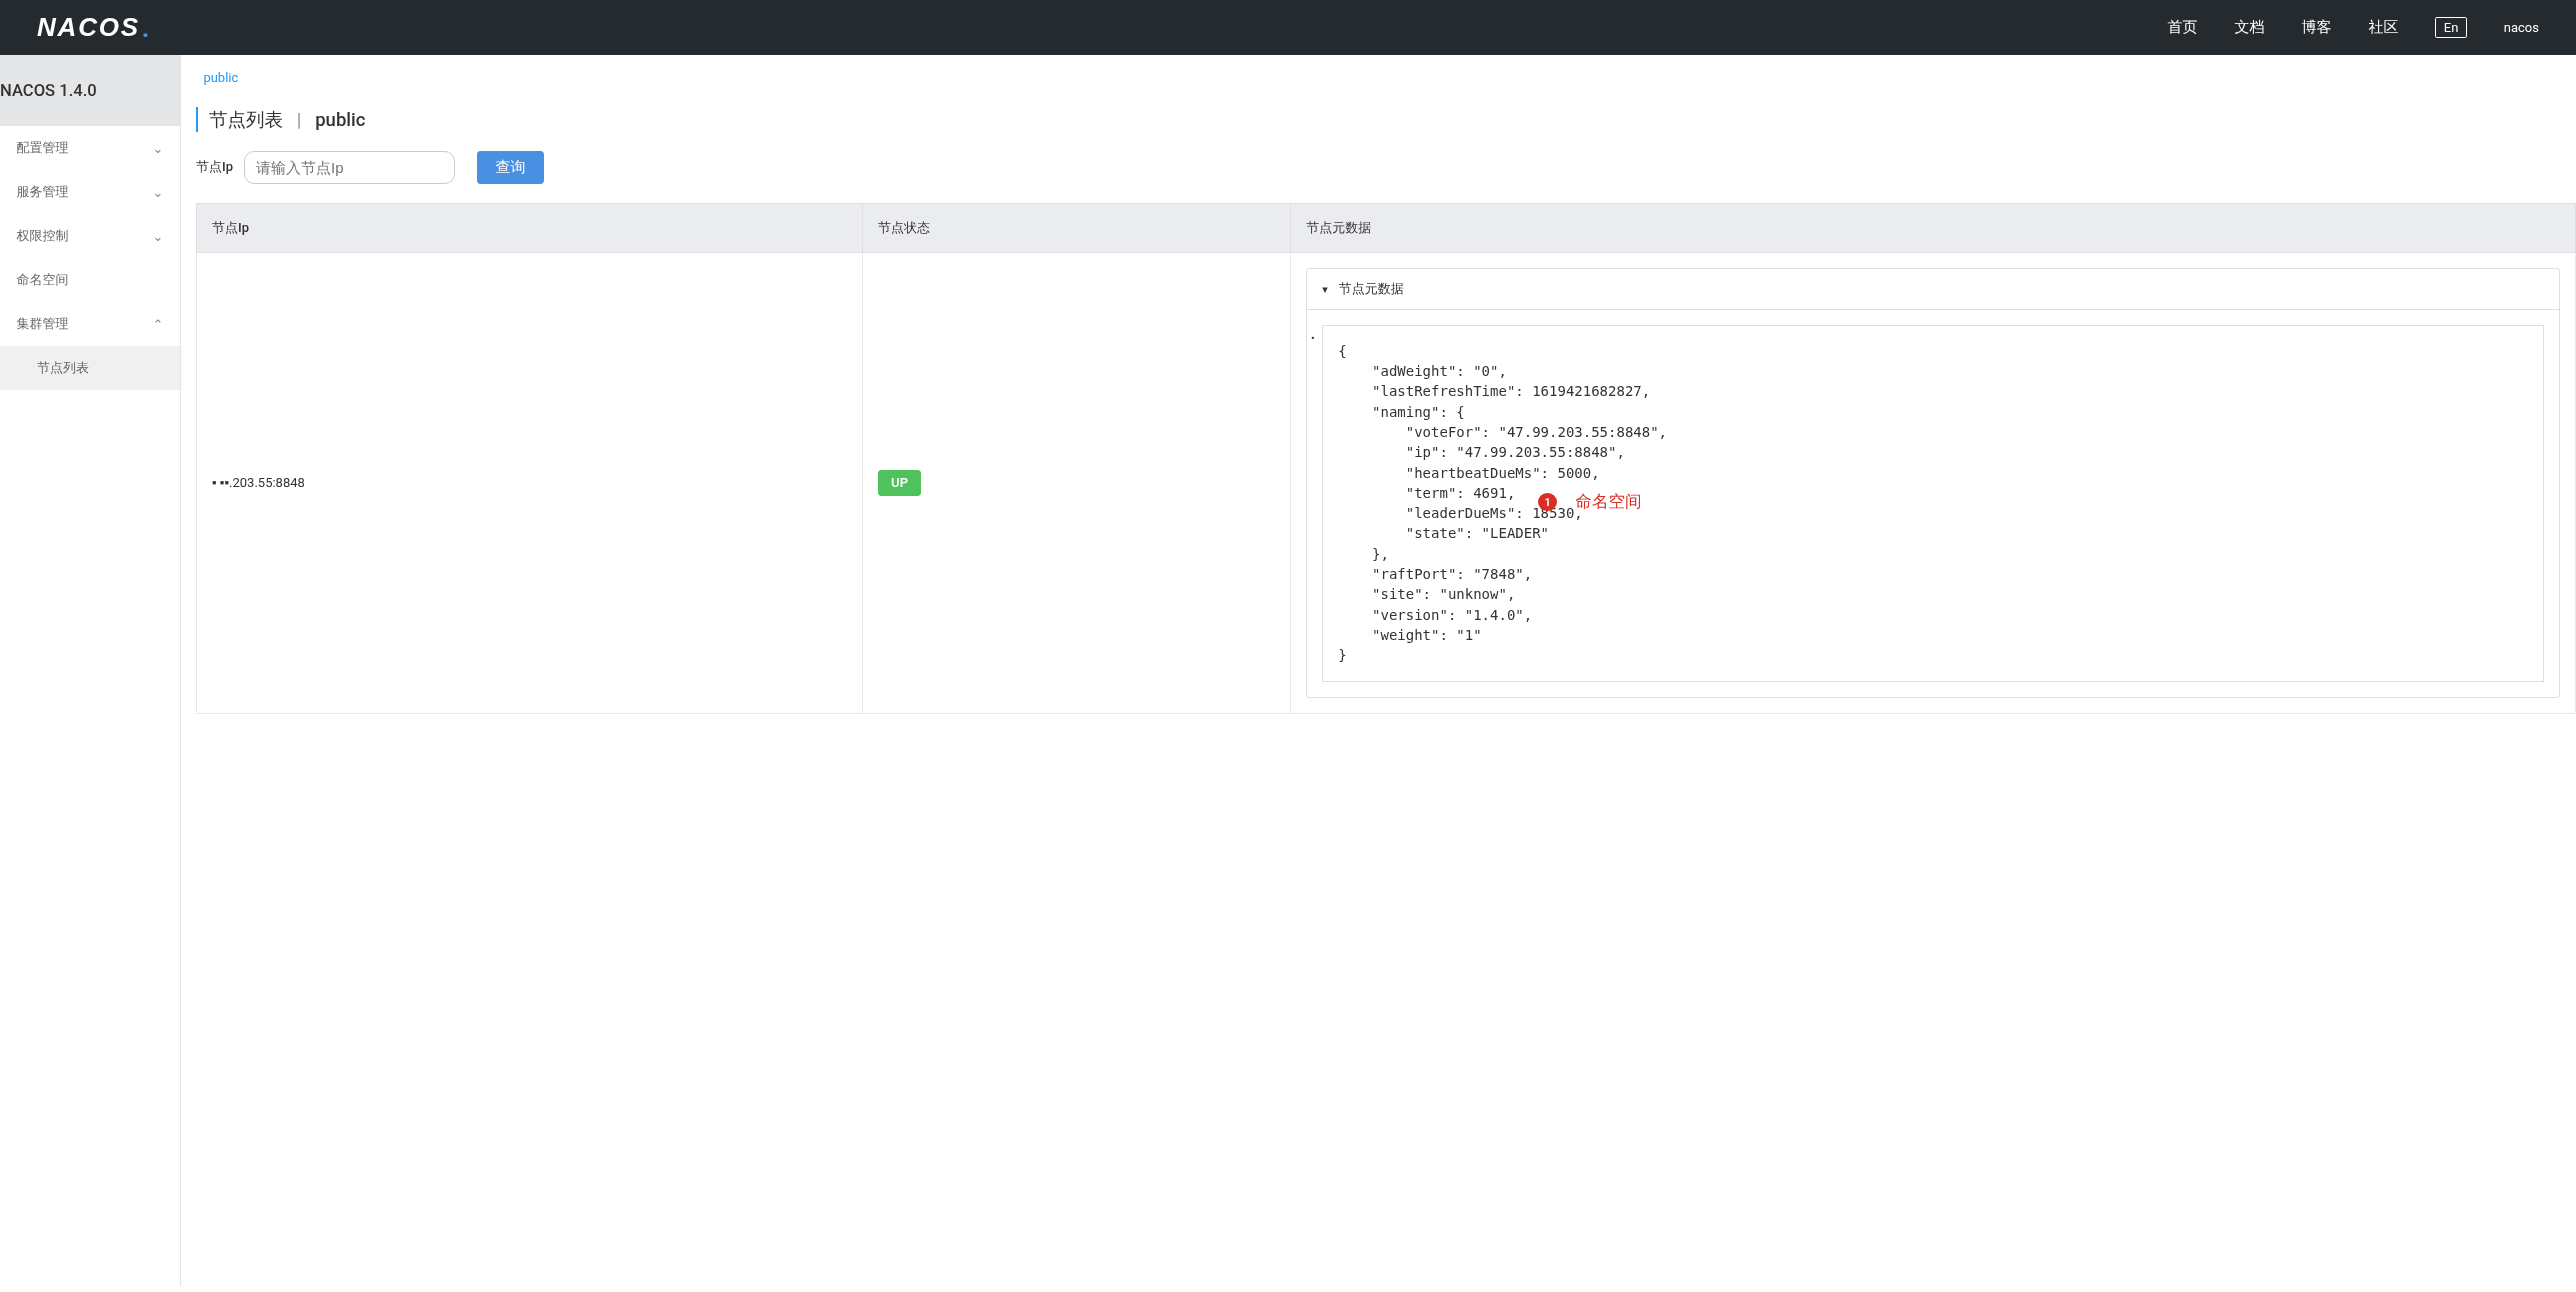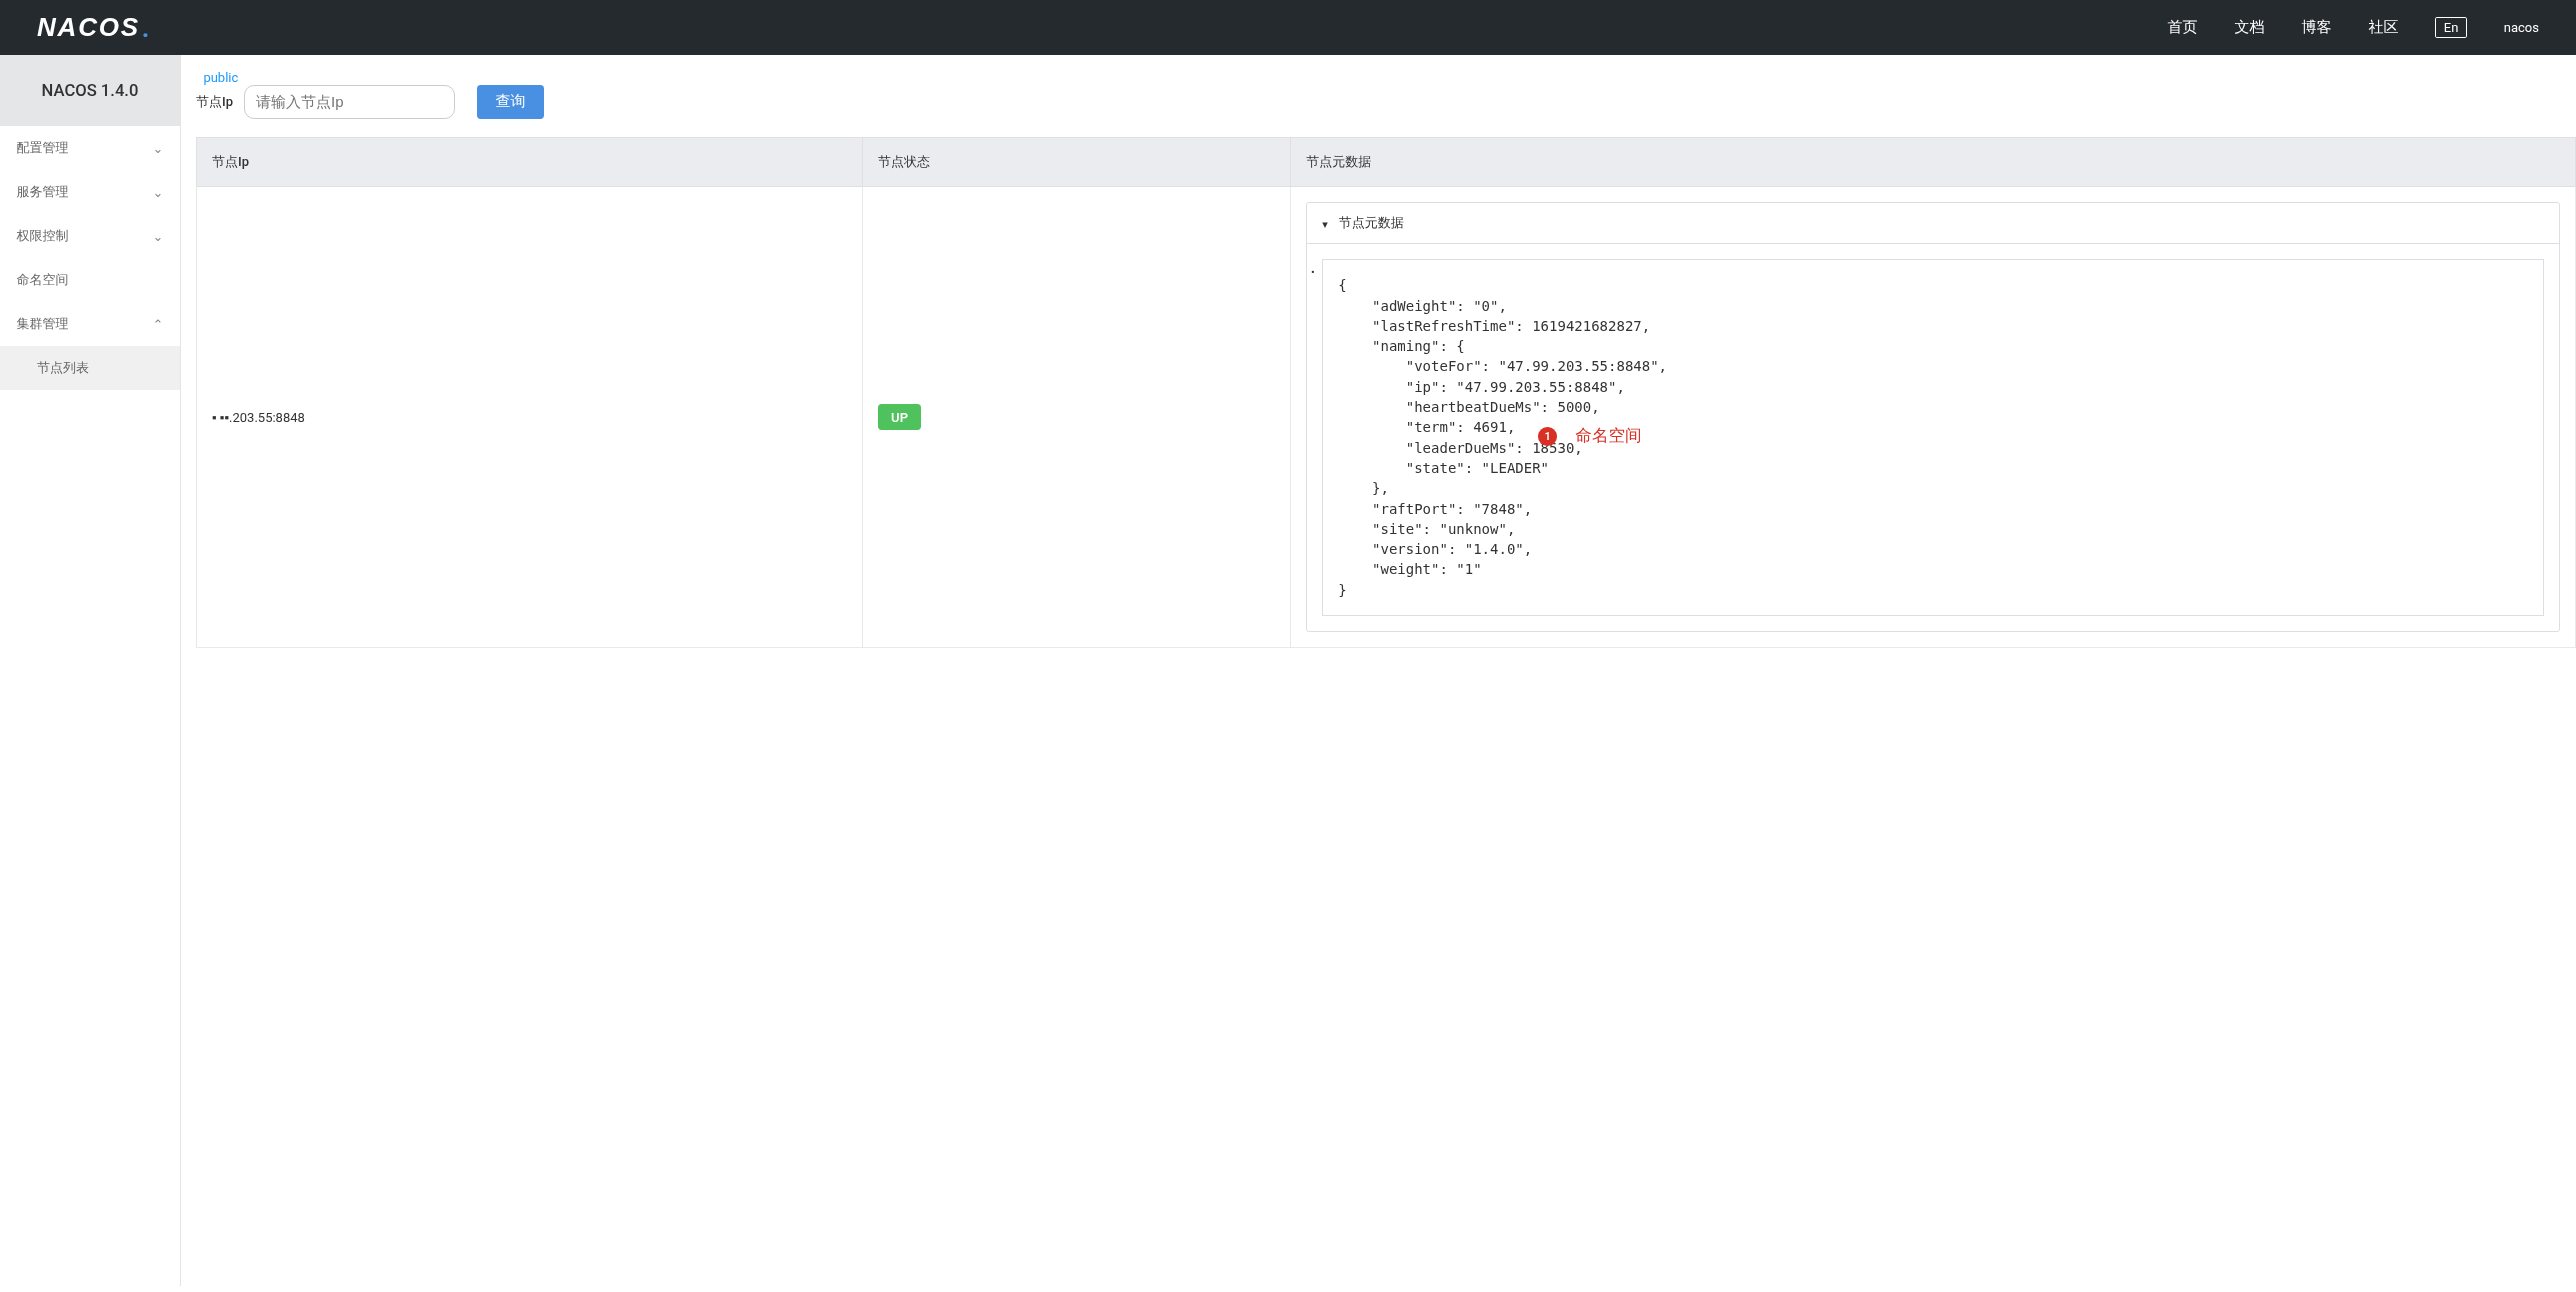--- a/index.html
+++ b/index.html
@@ -62,21 +62,20 @@
     }
     .sidebar {
       width: 181px;
       background: #fff;
       border-right: 0.9px solid #e4e4e4;
       flex-shrink: 0;
     }
     .sidebar-brand {
       background: #e4e6e7;
       padding: 26px 0;
-      text-align: center;
       font-size: 16.6px;
       font-weight: 500;
       color: #333;
     }
     .sidebar-menu {
     }
     .menu-item {
       display: flex;
       align-items: center;
       justify-content: space-between;
@@ -291,20 +290,27 @@
       </div>
       <div class="sub-item">节点列表</div>
     </div>
   </aside>
 
   <main class="main">
     <div>
       <span class="namespace-tab">public</span>
     </div>
 
+    <div class="page-title-wrap">
+      <span class="page-title">
+        <span>节点列表</span>
+        <span class="sep">|</span>
+        <span>public</span>
+      </span>
+    </div>
 
     <div class="search-row">
       <span class="search-label">节点Ip</span>
       <input class="search-input" placeholder="请输入节点Ip" style="">
       <button class="search-btn">查询</button>
     </div>
 
     <table class="table">
       <thead>
         <tr>

